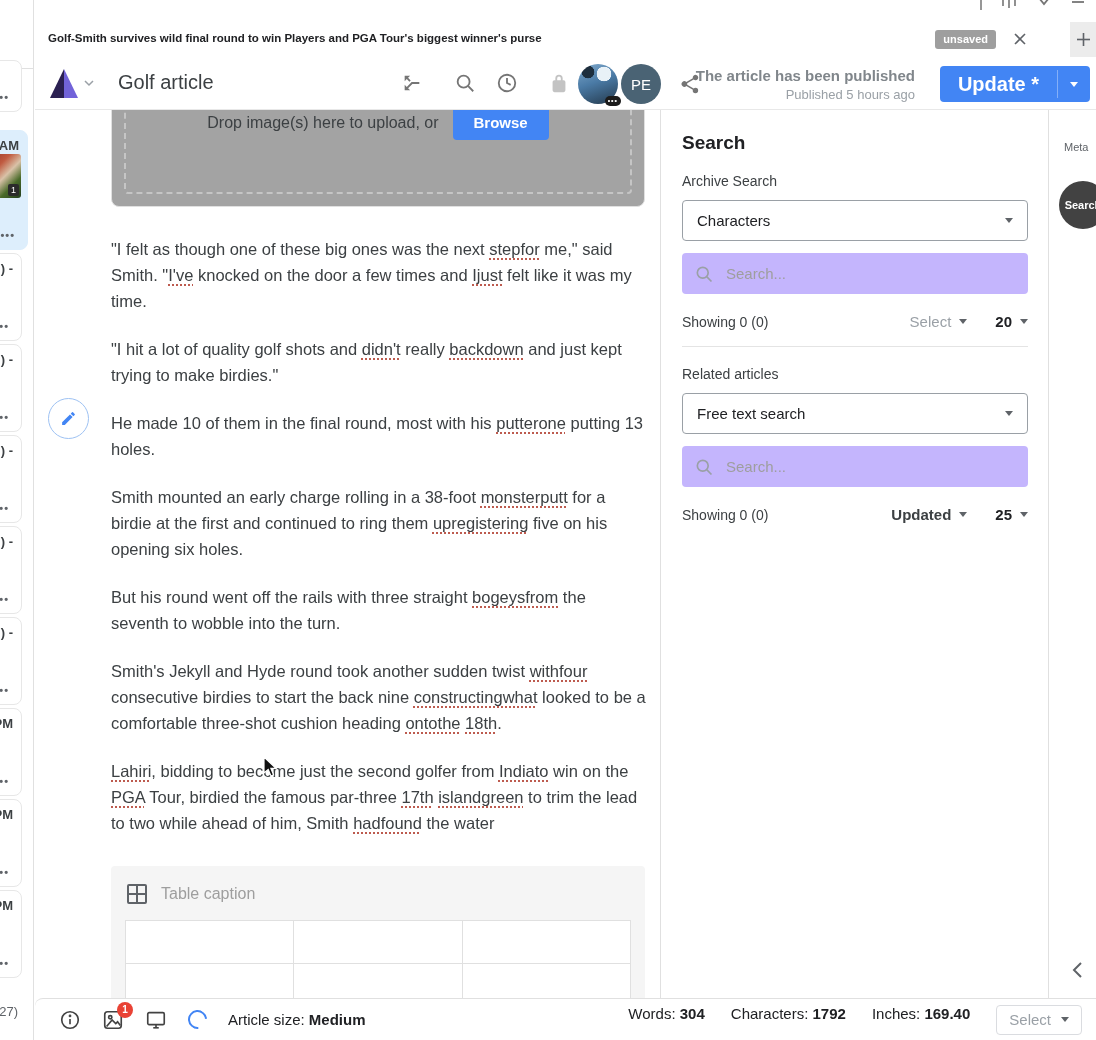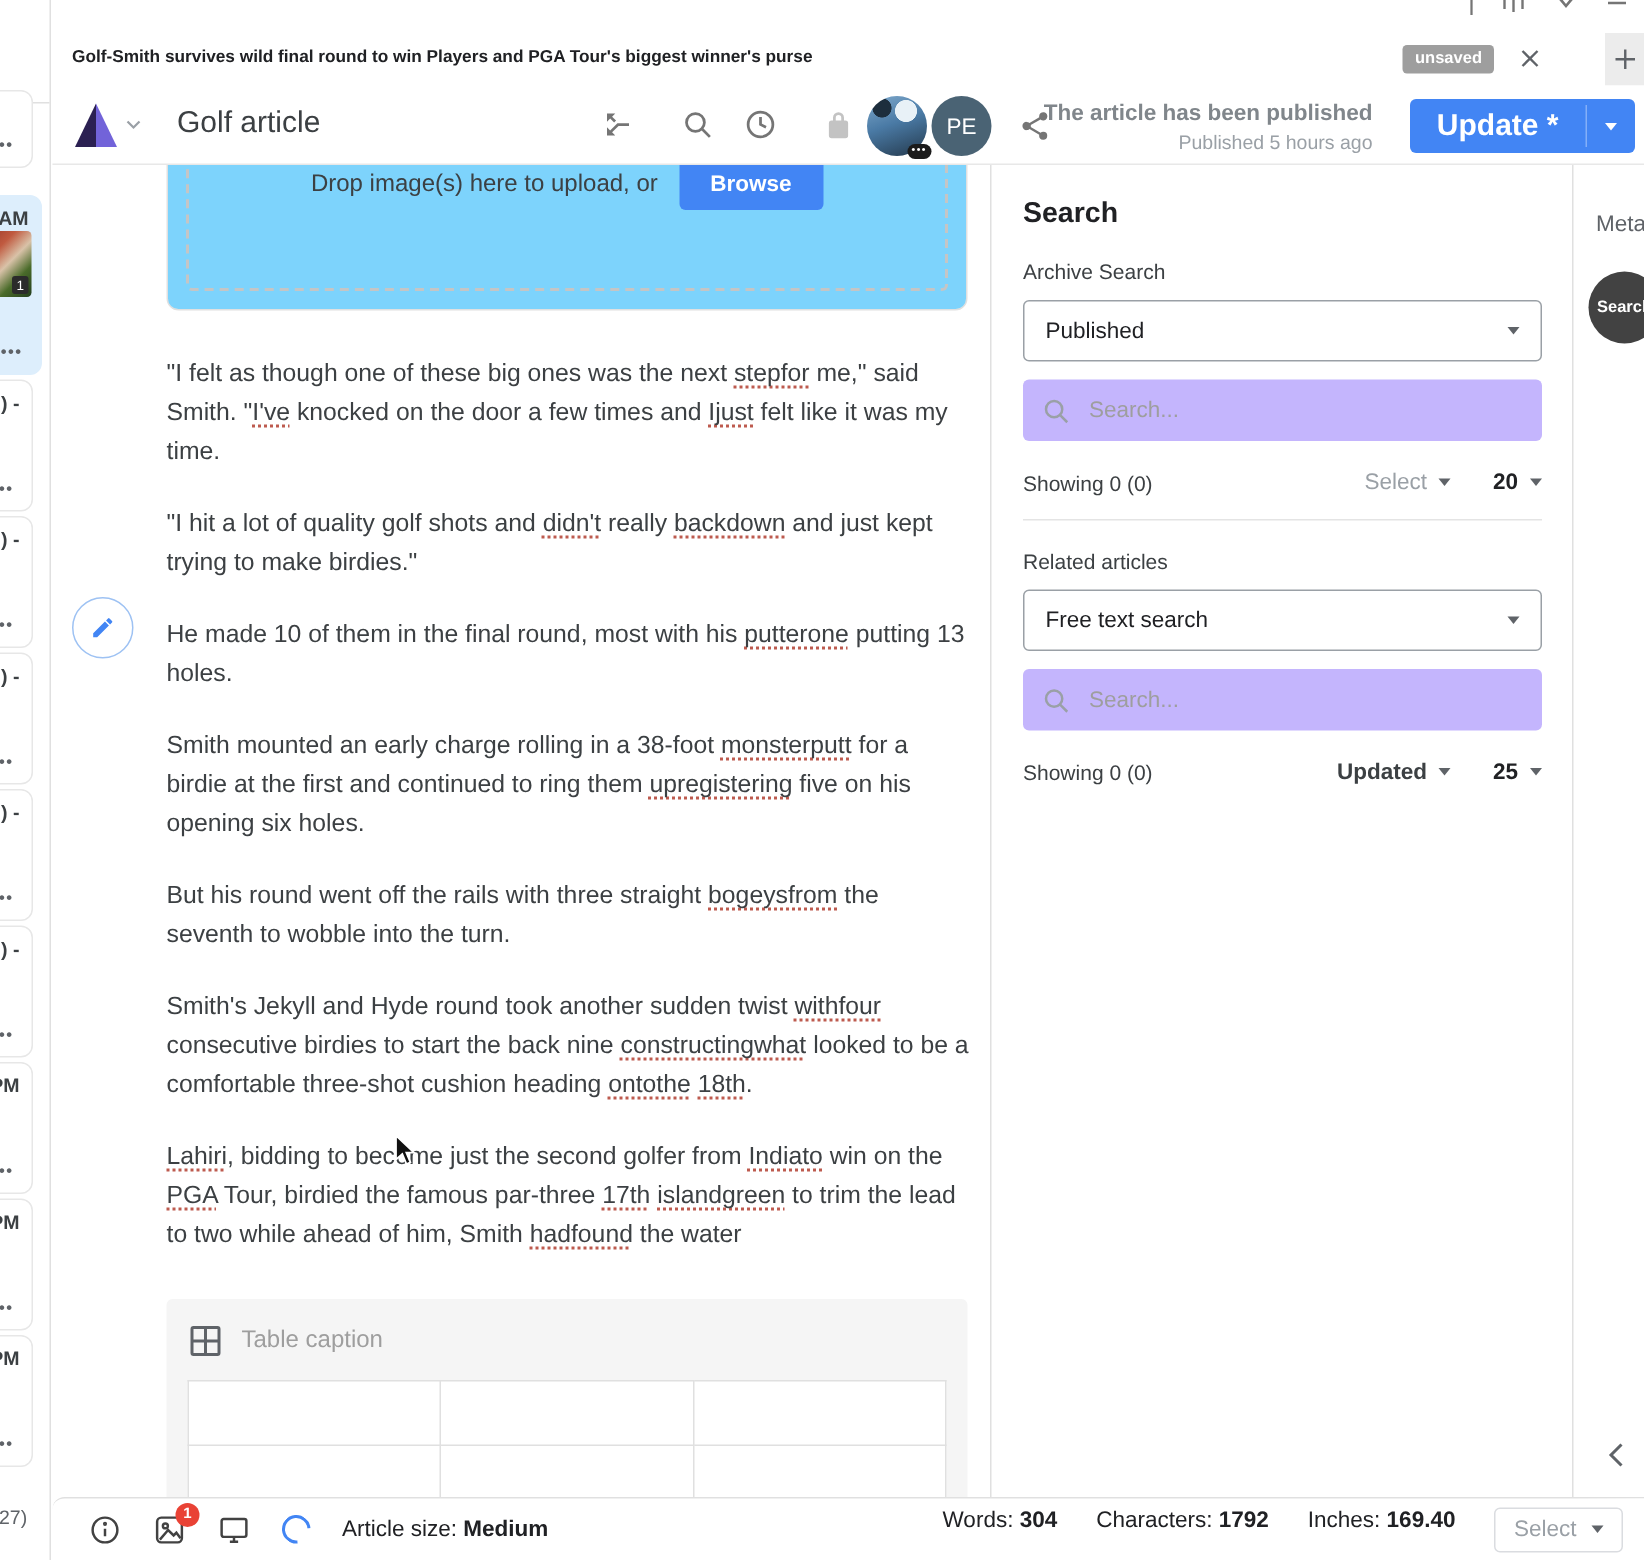--- a/index.html
+++ b/index.html
@@ -51,21 +51,21 @@
   .update-main { padding:0 18px; display:flex; align-items:center; font-size:20px; font-weight:700; color:#fff; }
   .update-sep { width:1px; background:rgba(255,255,255,.35); margin:4px 0; }
   .update-caret { width:32px; display:flex; align-items:center; justify-content:center; }
 
   .caret { width:0; height:0; border-left:5px solid transparent; border-right:5px solid transparent; border-top:6px solid currentColor; display:inline-block; }
   .caret.small { border-left-width:4px; border-right-width:4px; border-top-width:5px; }
 
   
   .content { position:absolute; left:35px; top:110px; width:625px; height:888px; background:#fff; overflow:hidden; }
   .content-inner { padding:0 13px 0 76px; width:625px; }
-  .image-card { position:relative; width:534px; height:157px; margin-top:-60px; border:1px solid #e0e0e0; border-radius:8px; background:#7dd3fc; }
+  .image-card { position:relative; width:534px; height:157px; margin-top:-60px; border:1px solid #e0e0e0; border-radius:8px; background:#a3a3a3; }
   .dropzone { position:absolute; left:12px; right:12px; top:8px; bottom:12px; border:2px dashed #c5c5c5; border-radius:4px; }
   .dropzone-row { position:absolute; left:0; right:0; top:44px; display:flex; align-items:center; justify-content:center; gap:14px; }
   .dropzone-text { font-size:16px; color:#3c4043; }
   .browse-btn { background:#4285f4; color:#fff; border:none; border-radius:4px; font-size:15px; font-weight:700; padding:9px 21px; cursor:pointer; font-family:inherit;text-align:center; }
 
   .article-body { margin-top:29px; width:537px; }
   .article-body p { font-size:16.5px; line-height:26px; color:#3c4043; margin:0 0 22px 0; }
   .miss { text-decoration:underline dotted #bd5b4f 2px; text-underline-offset:3px; }
 
   .fab-edit { position:absolute; left:13px; top:288px; width:41px; height:41px; border-radius:50%; background:#fff; border:1px solid #9ec2f3; display:flex; align-items:center; justify-content:center; color:#4285f4; cursor:pointer; box-shadow:0 0 0 0 rgba(0,0,0,0); }
@@ -92,21 +92,21 @@
   .showing-text { font-size:14px; color:#3c4043; flex:1; }
   .sort-ctl { display:flex; align-items:center; gap:8px; font-size:15px; cursor:pointer; }
   .sort-ctl.muted { color:#9aa0a6; }
   .sort-ctl.dark { color:#3c4043; font-weight:700; }
   .count-ctl { display:flex; align-items:center; gap:8px; font-size:15px; font-weight:700; color:#202124; margin-left:28px; cursor:pointer; }
   .count-ctl .caret, .sort-ctl .caret { color:#5f6368; }
   .sp-divider { border:none; border-top:1px solid #e4e4e4; margin-top:16px; }
 
   
   .right-rail { position:absolute; left:1048px; top:110px; width:48px; height:888px; background:#fff; border-left:1px solid #e0e0e0; }
-  .meta-label { position:absolute; left:15px; top:31px; font-size:15px; color:#5f6368; }
+  .meta-label { position:absolute; left:15px; top:31px; font-size:11px; color:#5f6368; }
   .search-bubble { position:absolute; left:10px; top:71px; width:48px; height:48px; border-radius:50%; background:#424242; color:#fff; display:flex; align-items:center; justify-content:center; font-size:11px; font-weight:700; cursor:pointer; }
   .collapse-chevron { position:absolute; left:22px; top:851px; color:#5f6368; cursor:pointer; }
 
   
   .status-bar { position:absolute; left:35px; top:998px; right:0; height:42px; background:#fff; border-top:1px solid #e0e0e0; border-top-left-radius:8px; display:flex; align-items:center; }
   .sb-left { display:flex; align-items:center; gap:21px; margin-left:24px; color:#424242; }
   .sb-icon { position:relative; width:22px; height:22px; color:#424242; }
   .sb-badge { position:absolute; top:-7px; right:-9px; background:#e94235; color:#fff; font-size:10px; font-weight:700; min-width:16px; height:16px; border-radius:8px; display:flex; align-items:center; justify-content:center; padding:0 3px; }
   .spinner { width:19px; height:19px; border-radius:50%; border:2.5px solid #4285f4; border-right-color:transparent; transform:rotate(40deg); }
   .sb-text { font-size:15px; color:#202124; }
@@ -308,21 +308,21 @@
           <path d="M3 17.25V21h3.75L17.81 9.94l-3.75-3.75L3 17.25zM20.71 7.04a1 1 0 0 0 0-1.41l-2.34-2.34a1 1 0 0 0-1.41 0l-1.83 1.83 3.75 3.75 1.83-1.83z"></path>
         </svg>
     </div>
   </div>
 
   <div class="search-panel">
     <div class="sp-title">Search</div>
 
     <div class="sp-label">Archive Search</div>
     <div class="sp-select">
-      <span class="val">Published</span>
+      <span class="val">Characters</span>
       <span class="caret small"></span>
     </div>
     <div class="sp-search">
       <svg width="20" height="20" viewBox="0 0 24 24" fill="none" stroke="currentColor" stroke-width="2">
           <circle cx="10.5" cy="10.5" r="6.5"></circle>
           <line x1="15.5" y1="15.5" x2="21" y2="21"></line>
         </svg>
       <input placeholder="Search..." style="">
     </div>
     <div class="showing-row">

